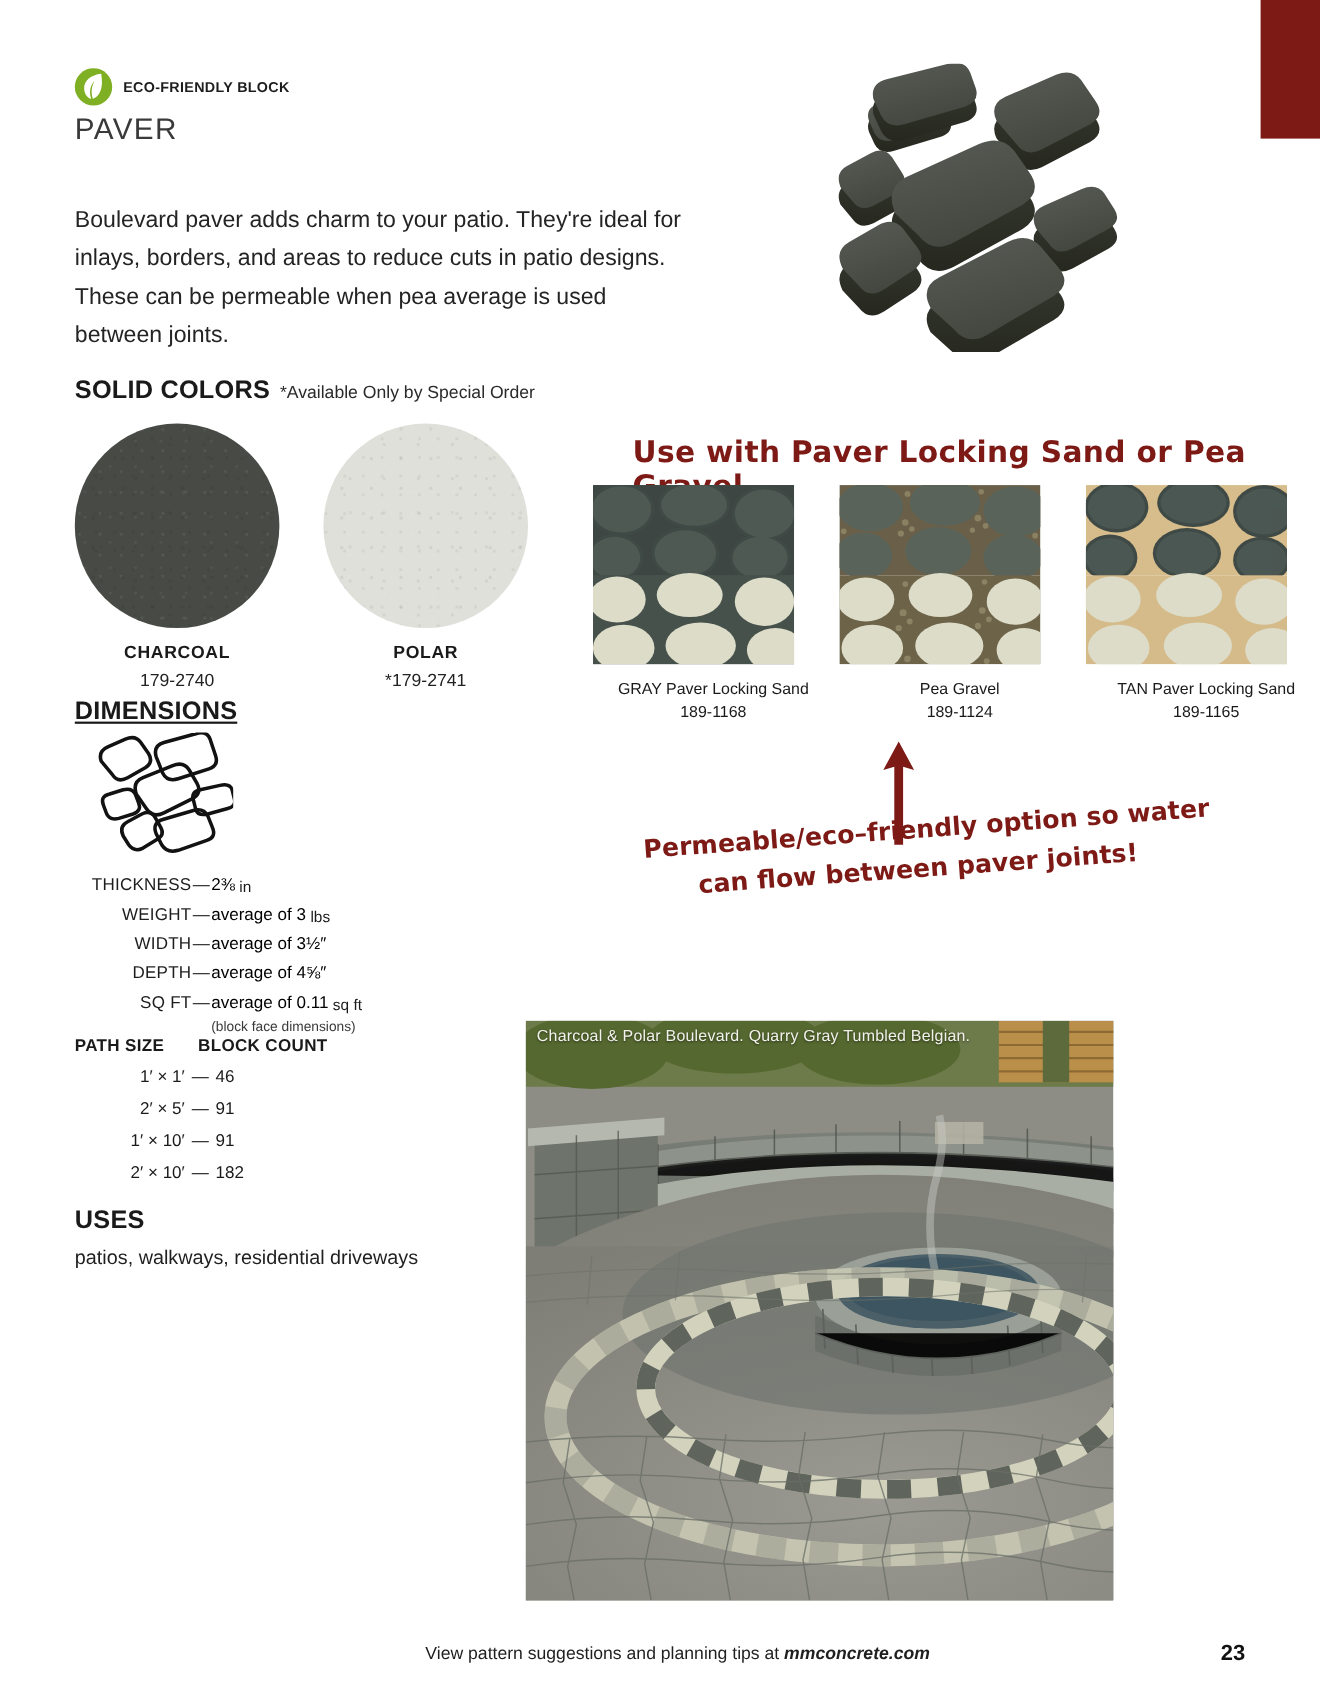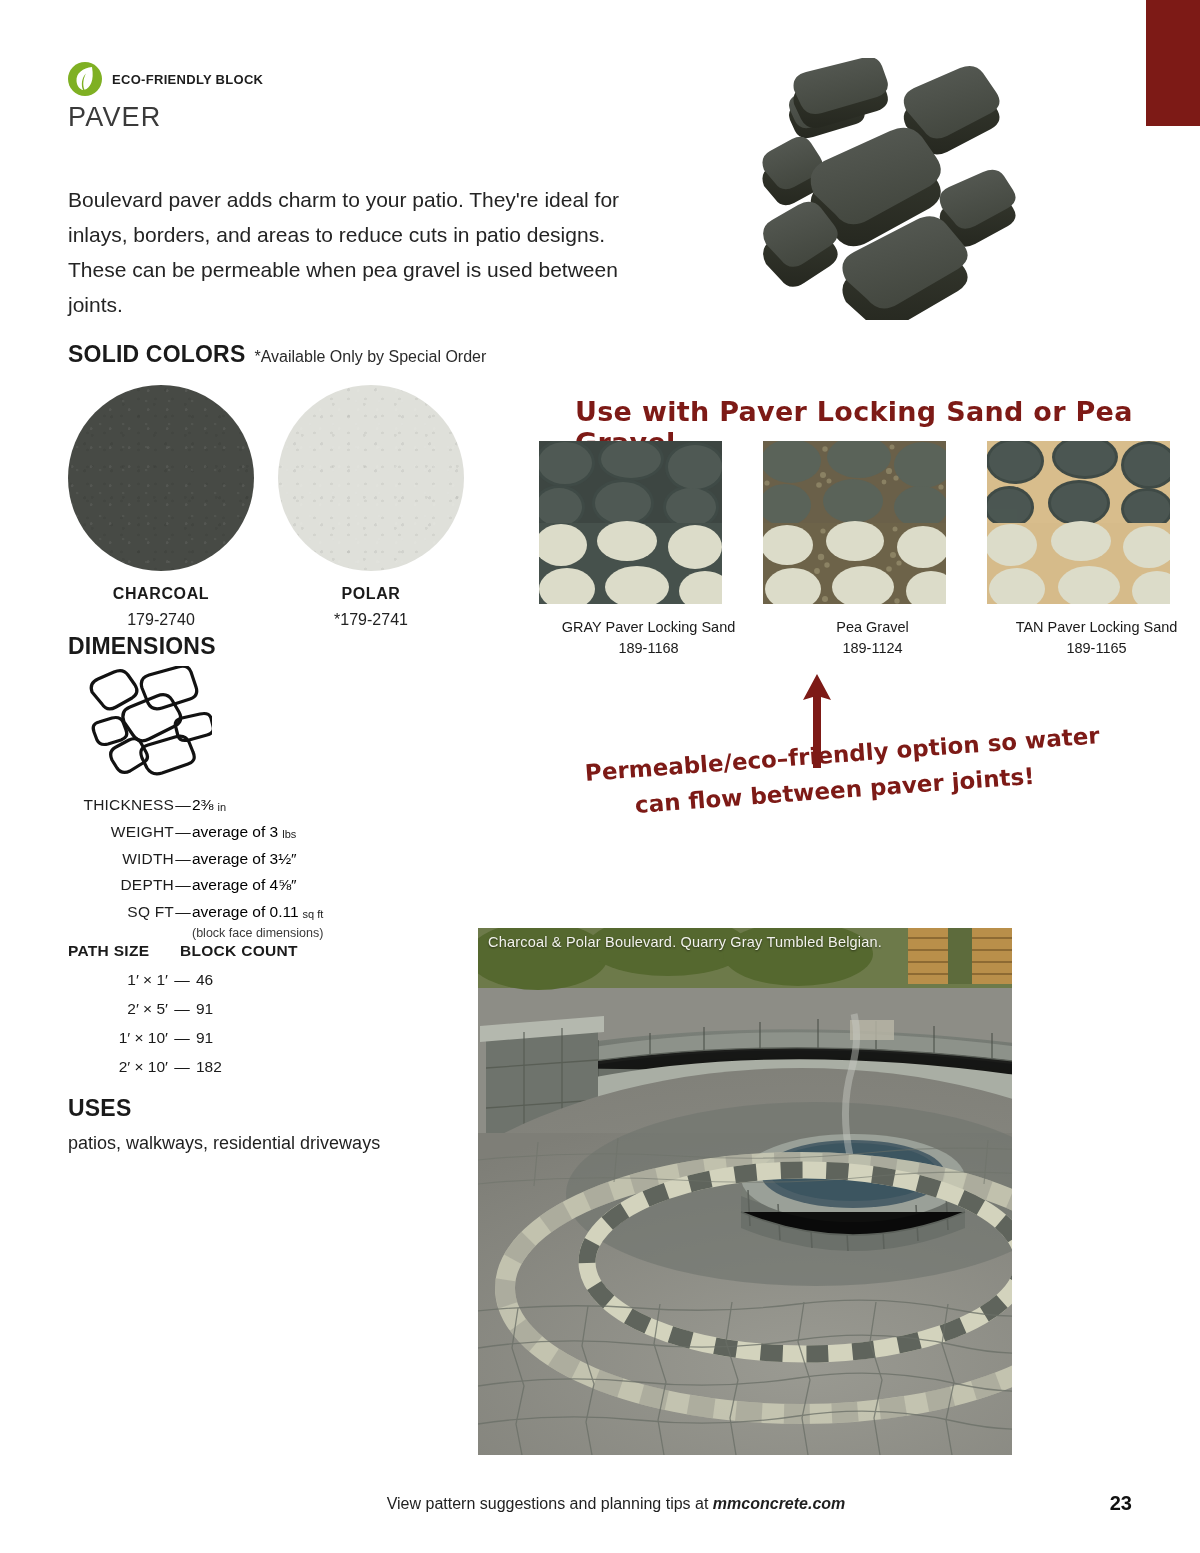--- a/index.html
+++ b/index.html
@@ -46,49 +46,49 @@
   
   .blocks-photo {
     position: absolute; left: 742px; top: 58px; width: 300px; height: 262px;
   }
 
   
   .sc-head { position: absolute; left: 68px; top: 341px; display: flex; align-items: baseline; gap: 9px; }
   .sc-head .h { font-size: 23px; font-weight: bold; letter-spacing: .2px; }
   .sc-head .note { font-size: 16px; font-weight: 300; color: #2a2a2a; }
 
-  .swatches { position: absolute; left: 68px; top: 385px; display: flex; gap: 24px; }
+  .swatches { position: absolute; left: 68px; top: 385px; display: flex; gap: 40px; }
   .swatch-col { width: 186px; text-align: center; }
   .swatch {
     width: 186px; height: 186px; border-radius: 50%;
     position: relative; overflow: hidden;
   }
   .swatch::after {
     content: ""; position: absolute; inset: 0; border-radius: 50%;
     background-image:
       radial-gradient(circle at 22% 30%, rgba(255,255,255,.07) 0 1.2px, transparent 1.6px),
       radial-gradient(circle at 62% 18%, rgba(0,0,0,.06) 0 1.4px, transparent 1.8px),
       radial-gradient(circle at 40% 70%, rgba(255,255,255,.06) 0 1.1px, transparent 1.5px),
       radial-gradient(circle at 78% 62%, rgba(0,0,0,.05) 0 1.3px, transparent 1.7px),
       radial-gradient(circle at 14% 82%, rgba(0,0,0,.05) 0 1.2px, transparent 1.6px);
     background-size: 19px 19px, 27px 27px, 23px 23px, 31px 31px, 17px 17px;
   }
   .sw-name { font-size: 16px; font-weight: bold; letter-spacing: .6px; margin-top: 14px; }
   .sw-code { font-size: 16px; font-weight: 300; margin-top: 8px; color: #222; }
 
   
-  .dim-head { position: absolute; left: 68px; top: 633px; font-size: 23px; font-weight: bold; letter-spacing: .2px; }
+  .dim-head { position: absolute; left: 68px; top: 633px; font-size: 23px; font-weight: bold; letter-spacing: .2px; text-decoration: underline; }
   .dim-art  { position: absolute; left: 80px; top: 666px; }
 
   .specs { position: absolute; left: 68px; top: 796px; width: 300px; font-size: 15.5px; }
   .spec-row { display: flex; justify-content: flex-start; margin-bottom: 9px; line-height: 1.15; }
   .spec-lbl { width: 106px; text-align: right; font-weight: 300; color: #1d1d1d; letter-spacing: .2px; }
   .spec-dash { width: 18px; text-align: center; color: #1d1d1d; }
   .spec-val { font-weight: 500; color: #000000; }
-  .spec-unit { font-size: 11px; font-weight: 400; }
+  .spec-unit { font-size: 14px; font-weight: 400; }
   .spec-sub { margin-left: 124px; font-size: 12.5px; color: #3a3a3a; font-weight: 300; margin-top: -4px; }
 
   
   .pathtbl { position: absolute; left: 68px; top: 942px; font-size: 15.5px; }
   .pathtbl .th { display: flex; font-weight: bold; letter-spacing: .3px; margin-bottom: 11px; }
   .th-a { width: 112px; }
   .pathtbl .tr { display: flex; margin-bottom: 11px; }
   .td-size { width: 100px; text-align: right; font-weight: 300; }
   .td-dash { width: 28px; text-align: center; }
   .td-cnt { font-weight: 300; }
@@ -155,21 +155,21 @@
         <svg width="22" height="25" viewBox="0 0 22 25">
           <path d="M18 1 C9 2 2 7 2.5 15 C2.8 20 6 23.5 9 24 C7 19 7.5 12 12 7.5 C9 13 8.5 19 10.5 23.8 C16 22 20.5 15 18 1 Z" fill="#ffffff"></path>
         </svg>
       </span>
       <span class="eco-text">ECO-FRIENDLY BLOCK</span>
     </div>
   </div>
   <div class="subtitle">PAVER</div>
 </div>
 
-<div class="lede">Boulevard paver adds charm to your patio. They're ideal for inlays, borders, and areas to reduce cuts in patio designs. These can be permeable when pea gravel is used between joints.</div>
+<div class="lede">Boulevard paver adds charm to your patio. They're ideal for inlays, borders, and areas to reduce cuts in patio designs. These can be permeable when pea average is used between joints.</div>
 
 <div class="blocks-photo">
   <svg width="300" height="262" viewBox="0 0 300 262">
     <defs>
       <linearGradient id="bTop" x1="0" y1="0" x2="0.4" y2="1">
         <stop offset="0%" stop-color="#585c56"></stop>
           <stop offset="100%" stop-color="#43473f"></stop>
       </linearGradient>
       <linearGradient id="bSide" x1="0" y1="0" x2="0" y2="1">
         <stop offset="0%" stop-color="#36392f"></stop>

